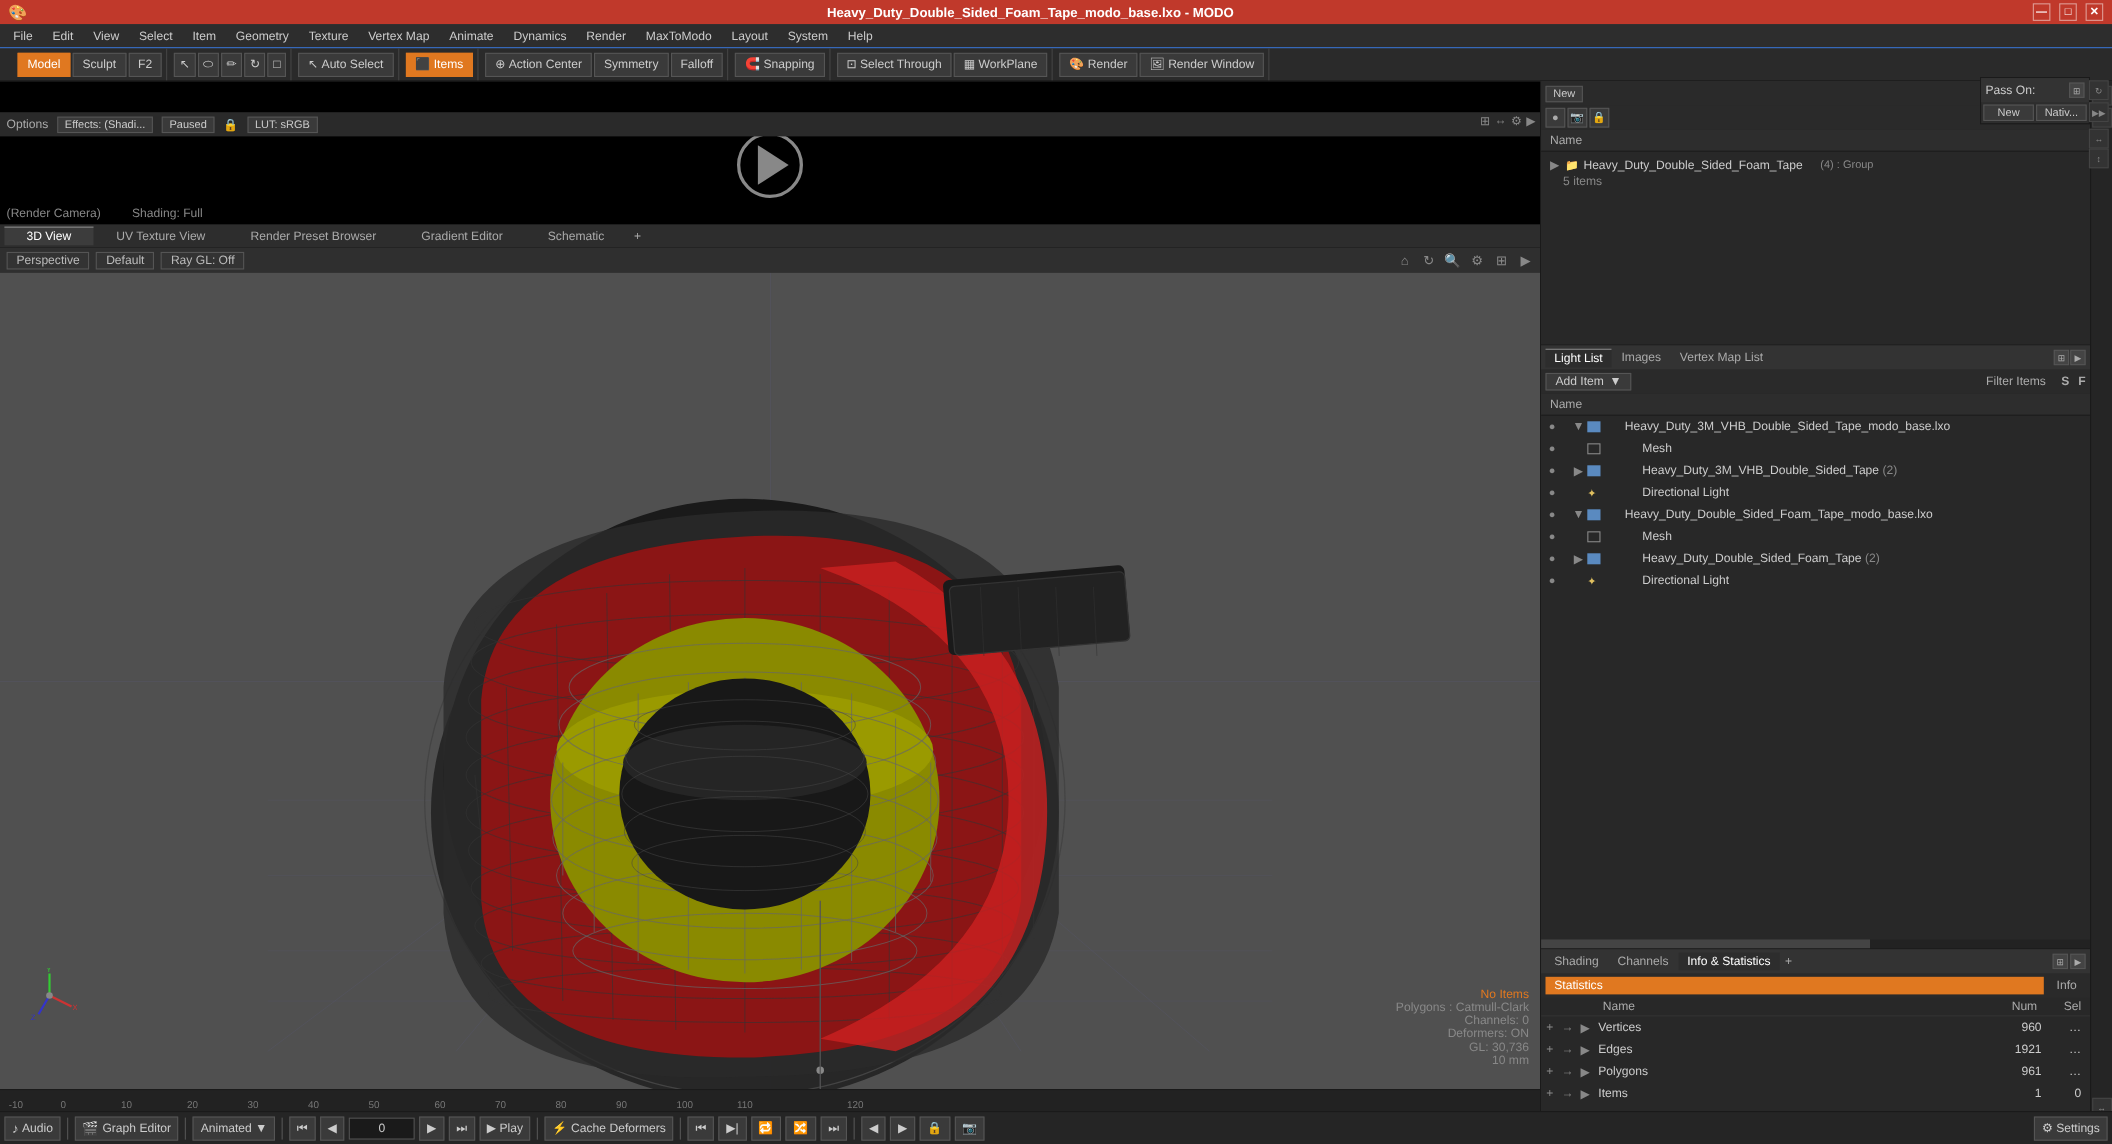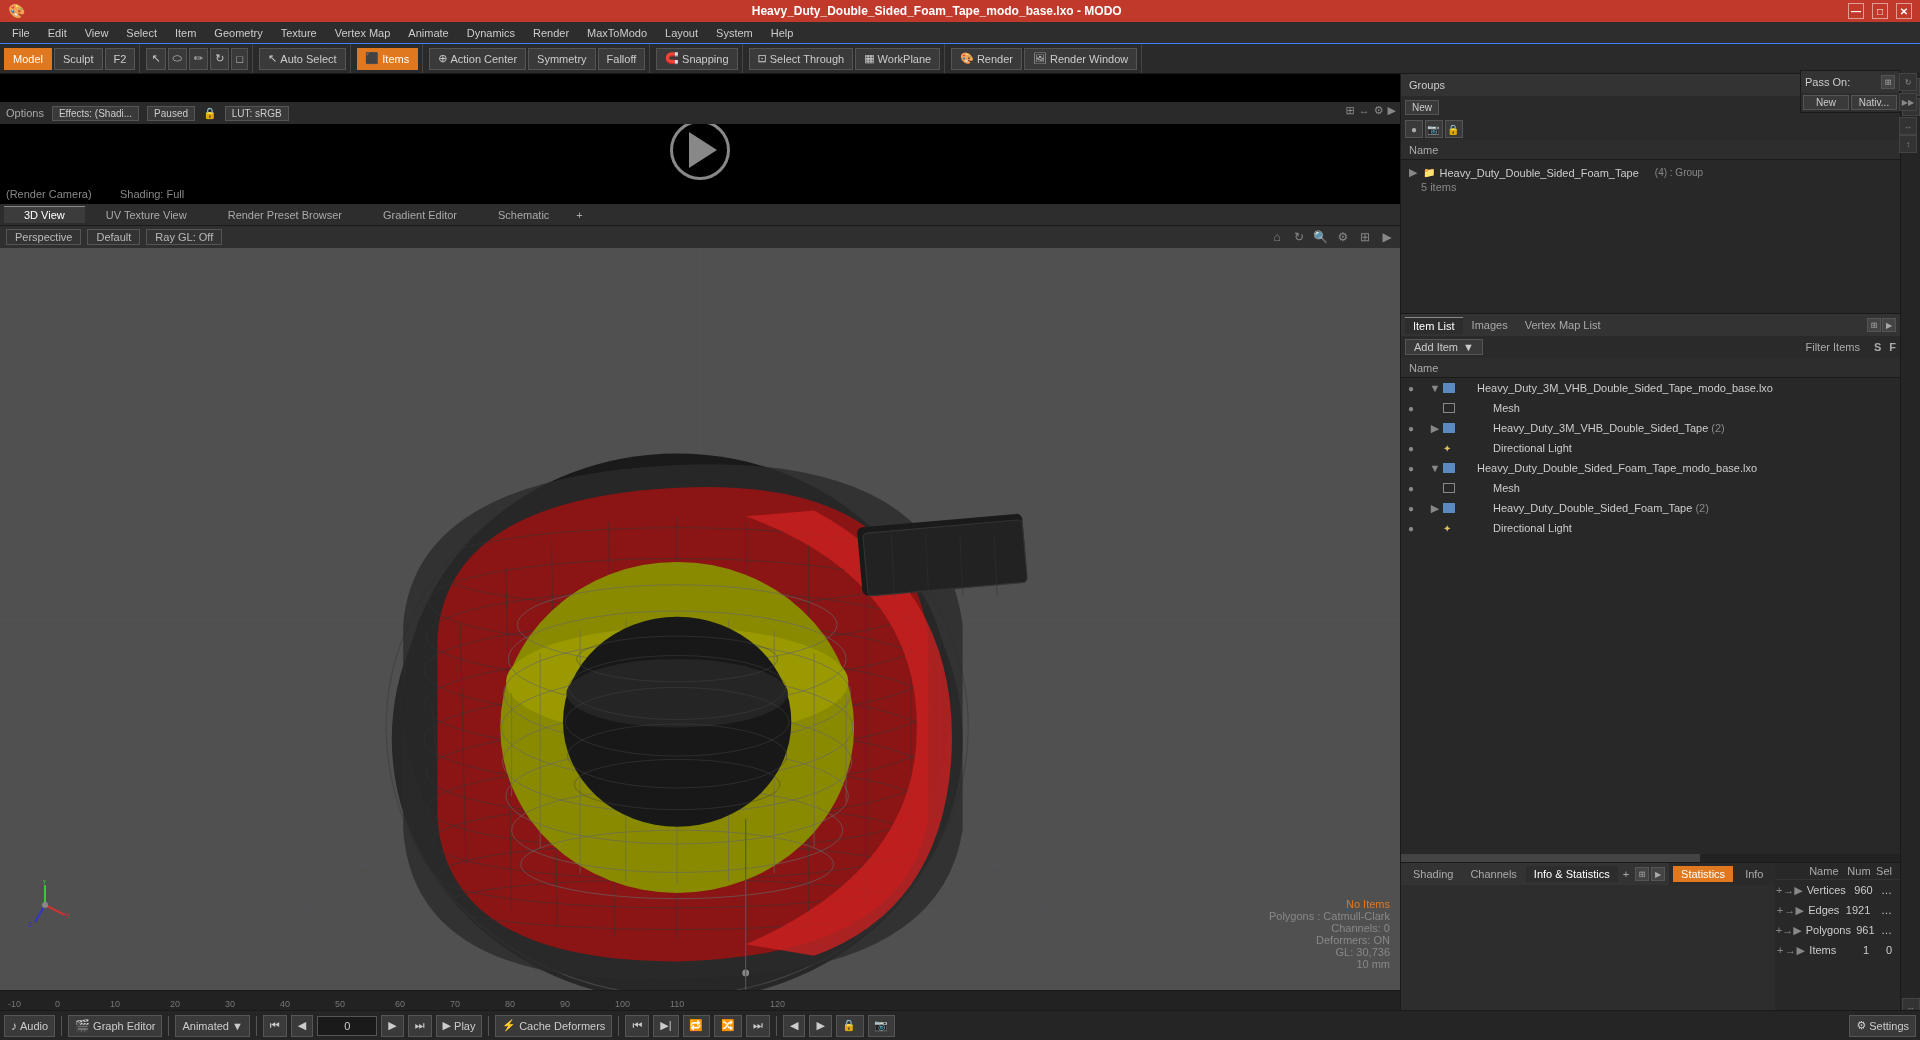--- a/index.html
+++ b/index.html
@@ -36,21 +36,21 @@
       color: #ccc;
       font-size: 11px;
     }
 
     
     #toolbar {
       height: 30px;
       background: #2a2a2a;
       display: flex;
       align-items: center;
-      padding: 0 0;
+      padding: 0 12px;
       gap: 2px;
       border-bottom: 1px solid #1a1a1a;
     }
     .toolbar-group {
       display: flex;
       align-items: center;
       gap: 2px;
       padding: 0 4px;
       border-right: 1px solid #444;
       height: 100%;
@@ -404,21 +404,21 @@
       text-overflow: ellipsis;
       white-space: nowrap;
     }
     .il-indent-1 { padding-left: 20px; }
     .il-indent-2 { padding-left: 36px; }
 
     
     #stats-panel {
       height: 177px;
       display: flex;
-      flex-direction: row;
+      flex-direction: column;
     }
     #stats-tabs {
       height: 22px;
       background: #333;
       display: flex;
       align-items: center;
       padding: 0 4px;
       gap: 1px;
     }
     .st-tab {
@@ -931,27 +931,20 @@
       <div id="timeline-track">
         <div class="timeline-cursor" style="left:57px;"></div>
       </div>
     </div>
 
   </div>
 
   <div id="right-panel">
 
     <div id="groups-panel">
-      <div id="groups-header">
-        <span>Groups</span>
-        <div class="panel-expand">
-          <div class="pe-btn">⊞</div>
-          <div class="pe-btn">▶</div>
-        </div>
-      </div>
       <div style="display:flex; align-items:center; padding:0 4px; height:22px; background:#2a2a2a; gap:4px;">
         <button class="panel-header-btn">New</button>
       </div>
       <div id="groups-toolbar">
         <div class="groups-icon">●</div>
         <div class="groups-icon">📷</div>
         <div class="groups-icon">🔒</div>
       </div>
       <div id="groups-list-header">
         <span>Name</span>
@@ -962,21 +955,21 @@
           <span class="group-icon">📁</span>
           <span>Heavy_Duty_Double_Sided_Foam_Tape</span>
           <span class="group-badge">(4) : Group</span>
         </div>
         <div style="padding-left:16px; font-size:11px; color:#888;">5 items</div>
       </div>
     </div>
 
     <div id="itemlist-panel">
       <div id="itemlist-tabs">
-        <div class="il-tab active">Item List</div>
+        <div class="il-tab active">Light List</div>
         <div class="il-tab">Images</div>
         <div class="il-tab">Vertex Map List</div>
         <div style="flex:1"></div>
         <div class="pe-btn">⊞</div>
         <div class="pe-btn">▶</div>
       </div>
       <div id="itemlist-toolbar">
         <button class="il-btn">
           <span>Add Item</span>
           <span style="margin-left:2px;">▼</span>

